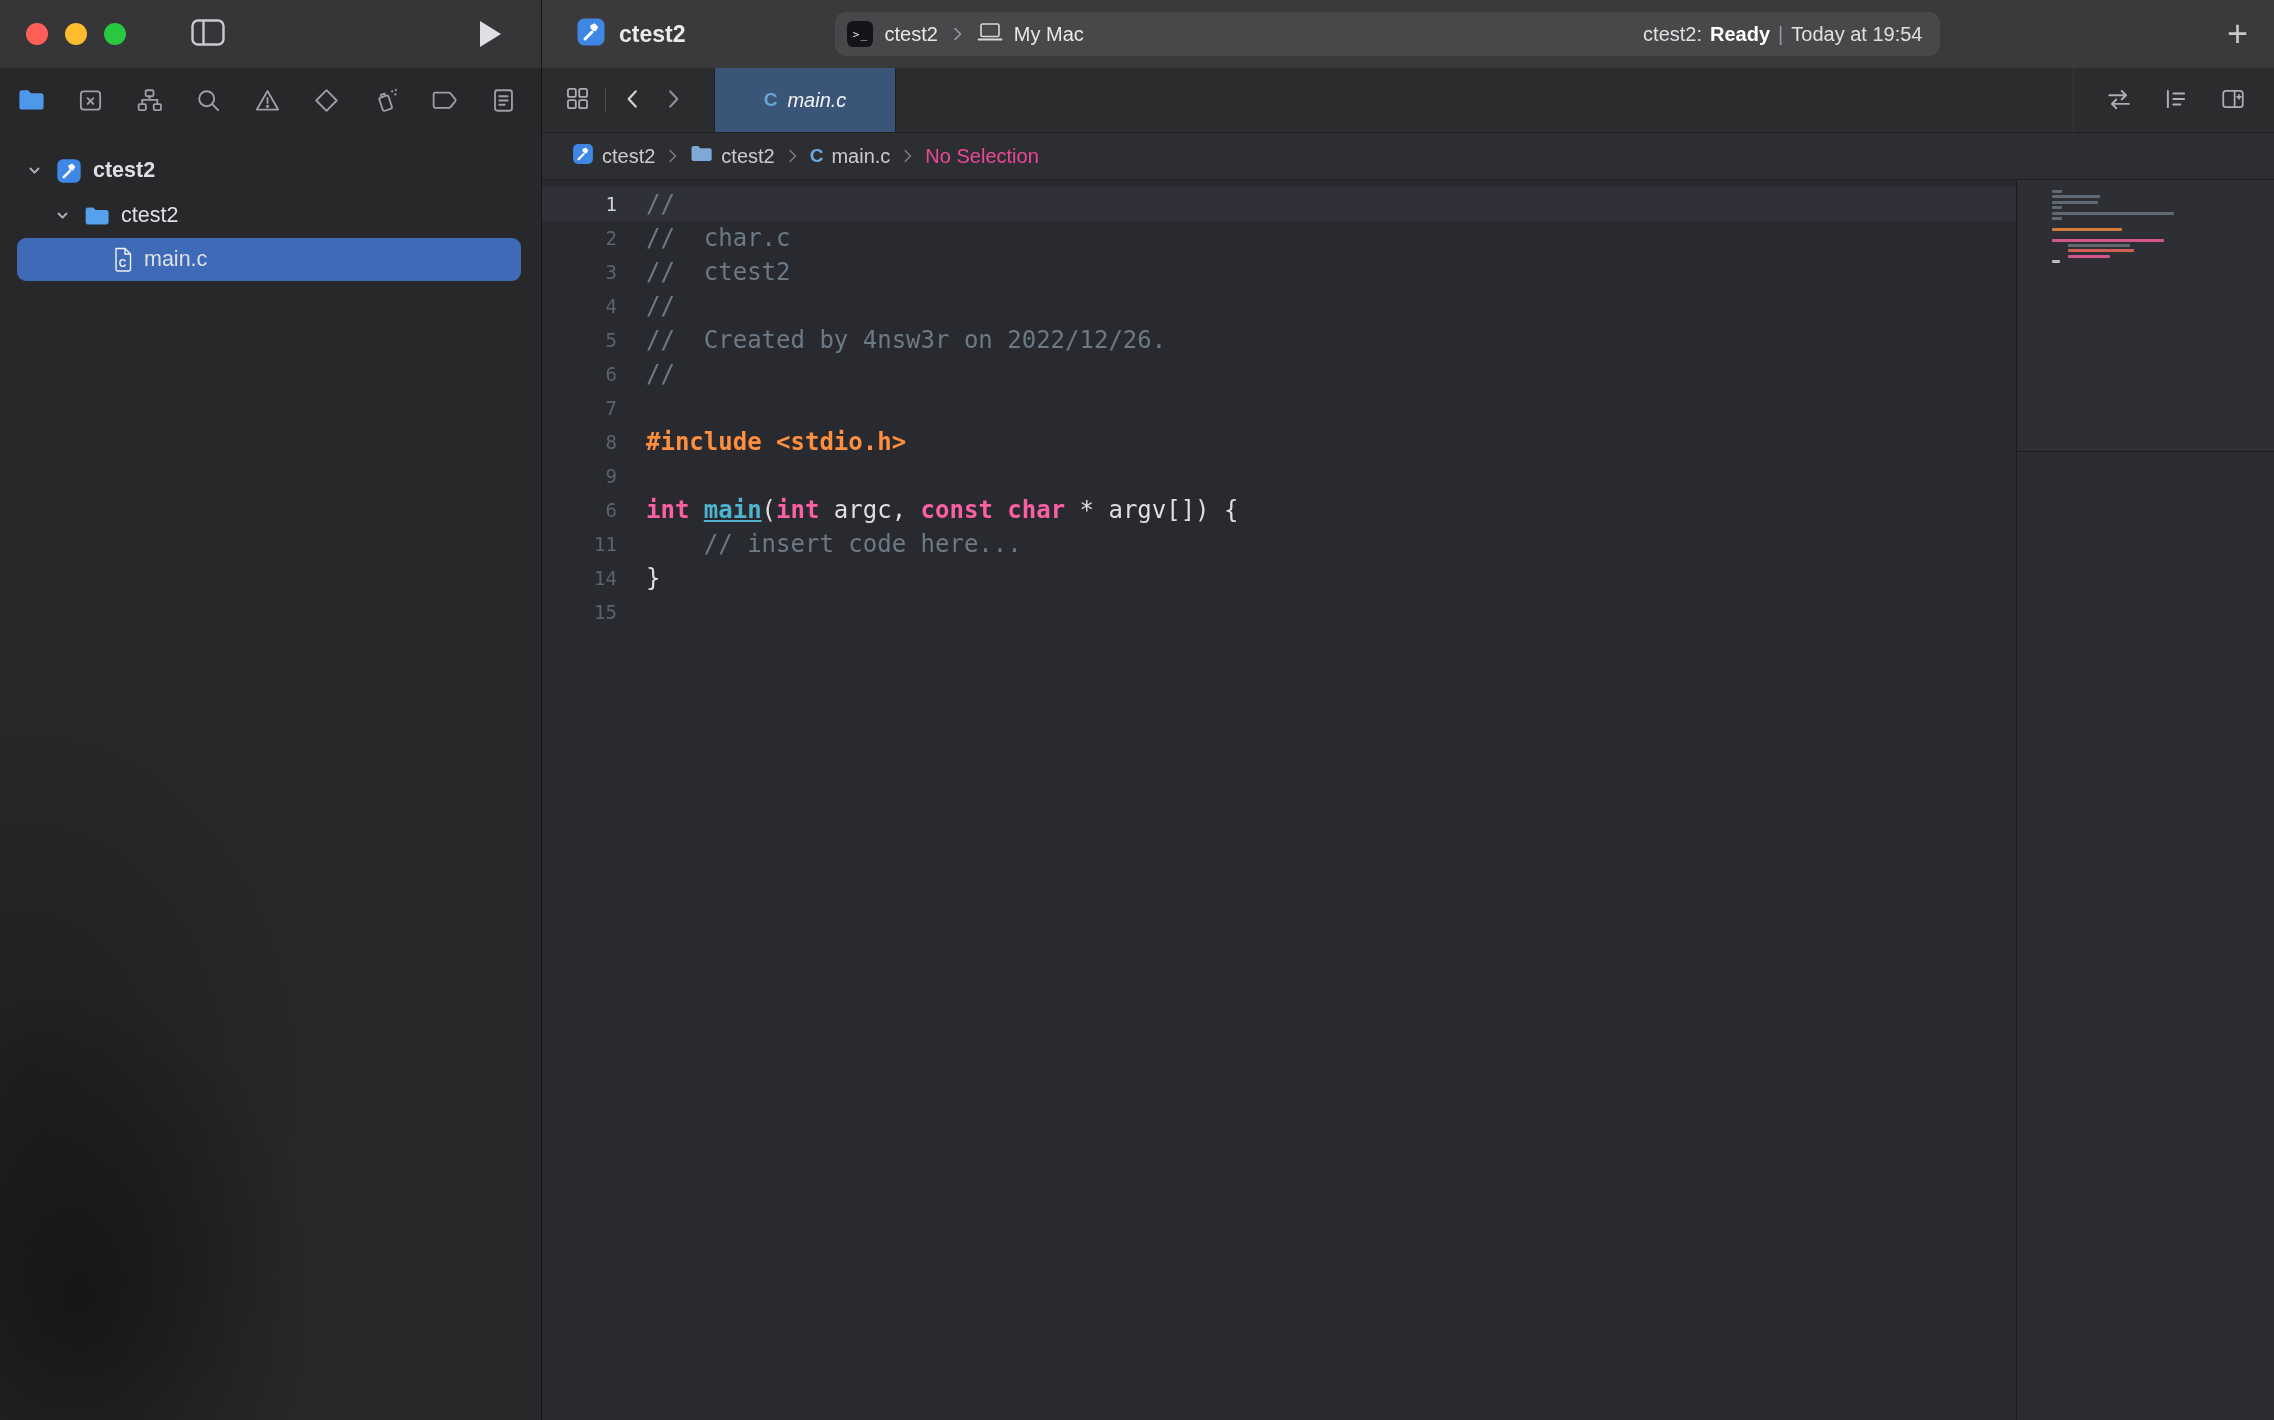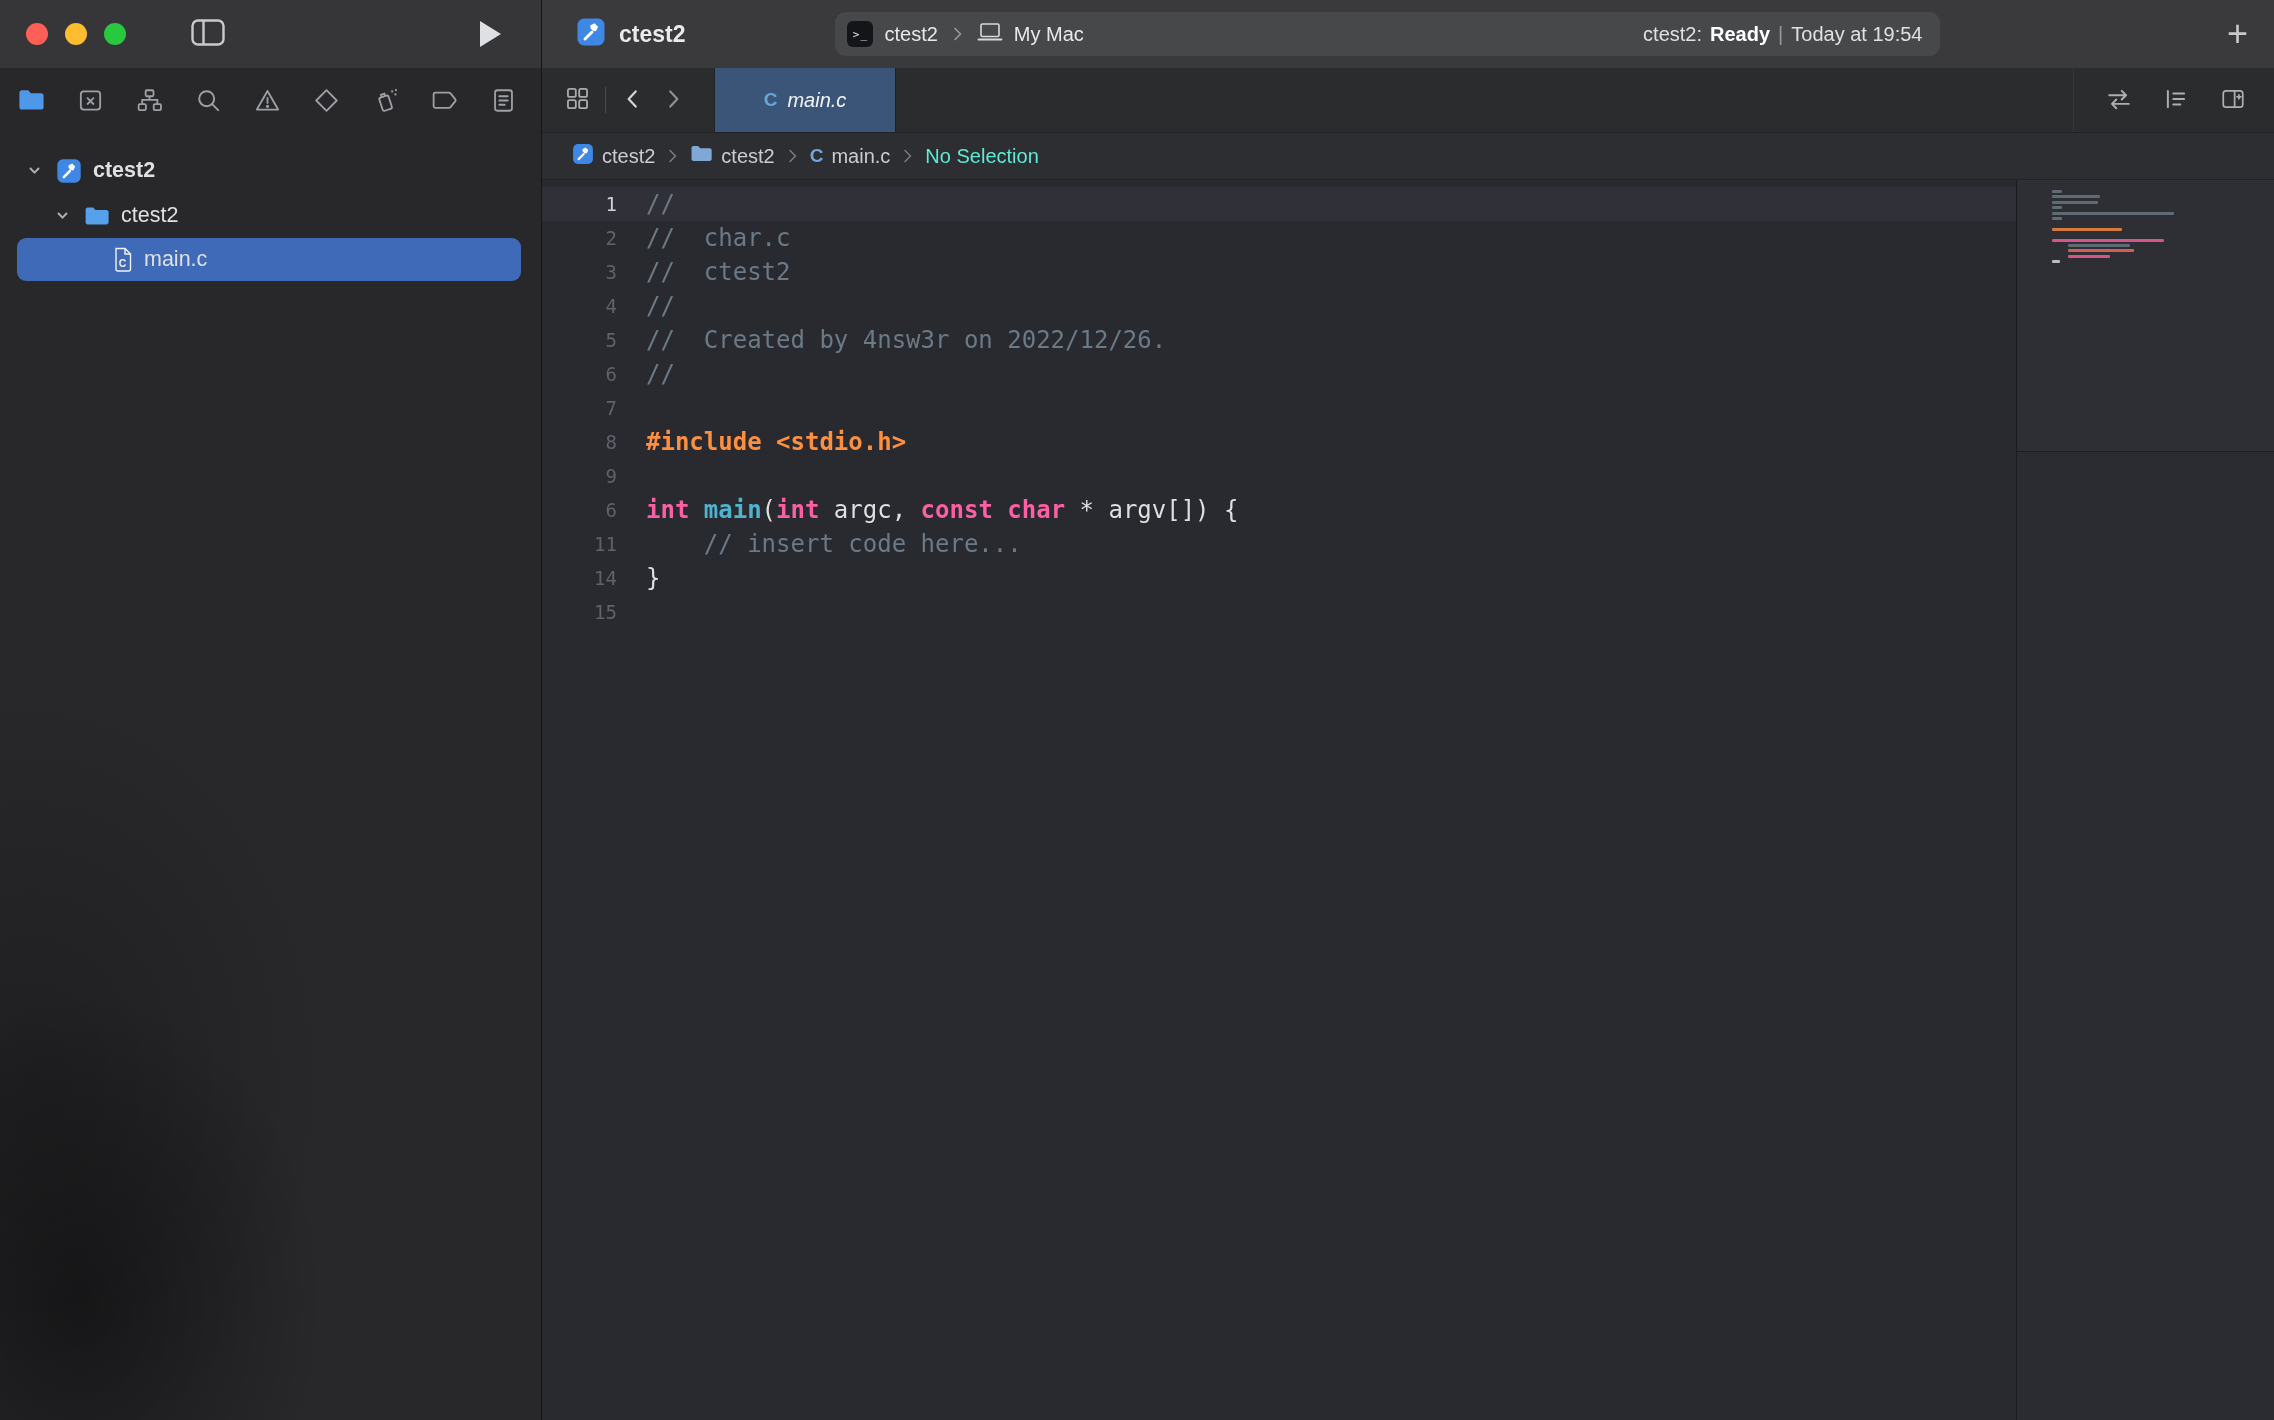--- a/index.html
+++ b/index.html
@@ -66,37 +66,37 @@
   .tab.active { background:var(--c-tab_active); }
   .tab-c { color:#64A7D9; font-size:19px; font-weight:700; }
   .tab-label { color:#F2F3F4; font-size:20px; font-style:italic; font-weight:500; }
   .tab-right { margin-left:auto; display:flex; align-items:center; gap:28px; padding:0 26px 0 30px;
     border-left:1px solid #35363a; }
 
   .jumpbar { height:47px; flex-shrink:0; display:flex; align-items:center; gap:9px;
     background:#2D2E31; border-bottom:1px solid #202124; padding-left:30px;
     font-size:20px; color:#CBCCCF; }
   .jb-item { display:flex; align-items:center; gap:8px; white-space:nowrap; }
-  .jb-muted { color:#5eead4;align-items:center; }
+  .jb-muted { color:#ec4899;align-items:center; }
   .jb-c { color:#6FA8DC; font-weight:700; font-size:19px; }
   .jb-chev { display:flex; margin:0 2px; }
 
   
   .editor { flex:1; display:flex; min-height:0; background:var(--c-editor_bg); }
   .code { flex:1; padding-top:7px; overflow:hidden;
     font-family:"DejaVu Sans Mono", monospace; font-size:24px; line-height:34px; }
   .line { display:flex; height:34px; }
   .line.current { background:#2F3038; }
   .gutter { width:75px; text-align:right; color:#5E626B; font-size:19px; flex-shrink:0; }
   .line.current .gutter { color:#CFD2D7; }
   .src { padding-left:29px; white-space:pre; }
   .tok-comment{color:var(--c-comment);} .tok-keyword{color:var(--c-keyword);font-weight:700;}
   .tok-string{color:var(--c-string);} .tok-number{color:var(--c-number);}
   .tok-preprocessor{color:var(--c-preprocessor);font-weight:700;text-align:right;} .tok-function{color:var(--c-function);}
-  .tok-declaration{color:var(--c-declaration);font-weight:700;} .tok-plain{color:var(--c-plain);}
+  .tok-declaration{color:var(--c-declaration);font-weight:700;text-decoration:underline;} .tok-plain{color:var(--c-plain);}
 
   .minimap { width:258px; flex-shrink:0; background:#2B2C31; border-left:1px solid #1A1B1E;
     position:relative; }
   .mm-bars { padding:10px 0 0 35px; }
   .mm-bar { height:3px; margin-bottom:2.4px; border-radius:1px; opacity:.8; }
   .mm-viewport { position:absolute; left:0; right:0; top:0; height:272px;
     background:rgba(255,255,255,.015); border-bottom:1px solid rgba(0,0,0,.35); pointer-events:none; }
 </style>
 </head>
 <body>

